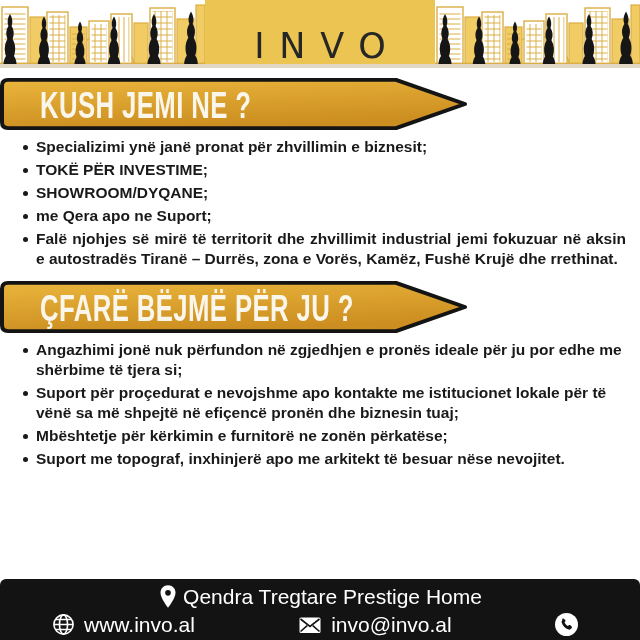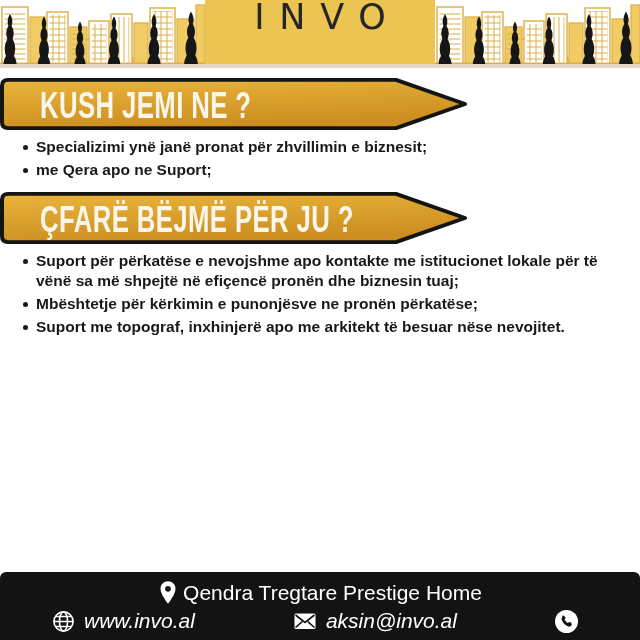--- a/index.html
+++ b/index.html
@@ -8,21 +8,21 @@
     font-family:"Liberation Sans", sans-serif;
     background:#ffffff; position:relative; overflow:hidden;
   }
   .page { position:absolute; inset:0; background:#fff; }
 
   
   .header { height:64px; display:flex; align-items:stretch; }
   .skyline { flex:0 0 205px; display:block; }
   .logo-box {
     flex:1 1 auto; background:var(--logo-gold,#EBC452);
-    display:flex; align-items:flex-start; justify-content:center;
+    display:flex; align-items:flex-end; justify-content:center;
   }
   .logo-text {
     font-family:"DejaVu Sans", sans-serif;
     font-size:35px; font-weight:400; color:#262626;
     letter-spacing:0.42em; text-indent:0.42em; line-height:1;
   }
   .ground-strip { height:4px; background:#E2D8C5; }
 
   
   .banner { position:relative; width:478px; height:54px; margin-left:-2px; }
@@ -47,34 +47,34 @@
   }
   ul.bullet-list li::before {
     content:""; position:absolute; left:1px; top:7.5px;
     width:5px; height:5px; border-radius:50%;
     background:var(--text-dark,#191919);
   }
   ul.bullet-list li.justify { text-align:justify; }
 
   
   .footer {
-    position:absolute; left:0; right:0; bottom:0; height:68px;
+    position:absolute; left:0; right:0; bottom:0; height:61px;
     background:var(--footer-bg,#131313);
     border-radius:6px 6px 0 0;
     color:#fff; display:flex; flex-direction:column; justify-content:center;
   }
   .footer-row1 {
     display:flex; align-items:center; justify-content:center; gap:5px;
     font-size:21px; margin-top:1px;
   }
   .footer-row2 {
     display:flex; align-items:center; justify-content:space-between;
     padding:0 62px 0 52px; font-size:21px; margin-top:3px;
   }
-  .contact-item { display:flex; align-items:center; gap:9px;font-style:italic; }
+  .contact-item { display:flex; align-items:center; gap:9px; }
   .icon { display:block; flex:0 0 auto; }
 </style>
 </head>
 <body>
 
 <svg width="0" height="0" style="position:absolute" aria-hidden="true">
   <defs>
     <path id="cyp" d="M0 -50 C2.5 -46 3 -42 1.6 -38 C4 -34 4.5 -30 2.6 -25 C5.5 -20 6 -14 4 -8 C6 -5 6.5 -2 6.5 0 L-6.5 0 C-6.5 -2 -6 -5 -4 -8 C-6 -14 -5.5 -20 -2.6 -25 C-4.5 -30 -4 -34 -1.6 -38 C-3 -42 -2.5 -46 0 -50 Z" fill="#161616"></path>
     <pattern id="patH" width="6" height="5" patternUnits="userSpaceOnUse">
       <path d="M0 4 H6" stroke="#DBAE45" stroke-width="1"></path>
@@ -137,39 +137,43 @@
             <stop class="g2" offset="1"></stop>
         </linearGradient>
       </defs>
       <path d="M10 3 H398 L467 28 L398 53 H10 Q4 53 4 47 V9 Q4 3 10 3 Z" fill="url(#goldA)" stroke="#141414" stroke-width="4" stroke-linejoin="round"></path>
     </svg>
     <span class="banner-text">KUSH JEMI NE ?</span>
   </div>
 
   <ul class="bullet-list">
     <li>Specializimi ynë janë pronat për zhvillimin e biznesit;</li>
+    <li>TOKË PËR INVESTIME;</li>
+    <li>SHOWROOM/DYQANE;</li>
     <li>me Qera apo ne Suport;</li>
+    <li class="justify">Falë njohjes së mirë të territorit dhe zhvillimit industrial jemi fokuzuar në aksin e autostradës Tiranë – Durrës, zona e Vorës, Kamëz, Fushë Krujë dhe rrethinat.</li>
   </ul>
 
   <div class="banner banner-2">
     <svg viewBox="0 0 478 56" preserveAspectRatio="none">
       <defs>
         <linearGradient id="goldB" x1="0" y1="0" x2="0.35" y2="1">
           <stop class="g1" offset="0"></stop>
             <stop class="g2" offset="1"></stop>
         </linearGradient>
       </defs>
       <path d="M10 3 H398 L467 28 L398 53 H10 Q4 53 4 47 V9 Q4 3 10 3 Z" fill="url(#goldB)" stroke="#141414" stroke-width="4" stroke-linejoin="round"></path>
     </svg>
     <span class="banner-text">ÇFARË BËJMË PËR JU ?</span>
   </div>
 
   <ul class="bullet-list">
-    <li>Suport për përkatëse e nevojshme apo kontakte me istitucionet lokale për të vënë sa më shpejtë në efiçencë pronën dhe biznesin tuaj;</li>
-    <li>Mbështetje për kërkimin e punonjësve ne pronën përkatëse;</li>
+    <li>Angazhimi jonë nuk përfundon në zgjedhjen e pronës ideale për ju por edhe me shërbime të tjera si;</li>
+    <li>Suport për proçedurat e nevojshme apo kontakte me istitucionet lokale për të vënë sa më shpejtë në efiçencë pronën dhe biznesin tuaj;</li>
+    <li>Mbështetje për kërkimin e furnitorë ne zonën përkatëse;</li>
     <li>Suport me topograf, inxhinjerë apo me arkitekt të besuar nëse nevojitet.</li>
   </ul>
 
   <div class="footer">
     <div class="footer-row1">
       <svg class="icon" width="20" height="26" viewBox="0 0 24 30">
         <path d="M12 1 C6.8 1 3 5 3 10 c0 6.5 9 18 9 18 s9 -11.5 9 -18 c0 -5 -3.8 -9 -9 -9 Z" fill="#fff"></path>
         <circle cx="12" cy="10" r="3.4" fill="#131313"></circle>
       </svg>
       <span>Qendra Tregtare Prestige Home</span>
@@ -183,21 +187,21 @@
             <path d="M2 12 H22 M3.5 6.8 H20.5 M3.5 17.2 H20.5"></path>
           </g>
         </svg>
         <span>www.invo.al</span>
       </div>
       <div class="contact-item">
         <svg class="icon" width="24" height="24" viewBox="0 0 24 24">
           <rect x="1.5" y="4.5" width="21" height="15.5" rx="1.5" fill="#fff"></rect>
           <path d="M2.5 6 L12 13.5 L21.5 6 M2.5 18.5 L9.2 12.6 M21.5 18.5 L14.8 12.6" fill="none" stroke="#131313" stroke-width="1.6"></path>
         </svg>
-        <span>aksin@invo.al</span>
+        <span>invo@invo.al</span>
       </div>
       <div class="contact-item">
         <svg class="icon" width="23" height="23" viewBox="0 0 24 24">
           <circle cx="12" cy="12" r="12" fill="#fff"></circle>
           <path d="M7.6 6.2 c.5 -.5 1.3 -.5 1.8 0 l1.2 1.2 c.5 .5 .5 1.3 0 1.8 l-.7 .7 c.8 1.6 2.1 2.9 3.7 3.7 l.7 -.7 c.5 -.5 1.3 -.5 1.8 0 l1.2 1.2 c.5 .5 .5 1.3 0 1.8 l-.9 .9 c-.6 .6 -1.5 .8 -2.3 .5 c-3.3 -1.2 -5.9 -3.8 -7.1 -7.1 c-.3 -.8 -.1 -1.7 .5 -2.3 Z" fill="#131313"></path>
         </svg>
       </div>
     </div>
   </div>
 

